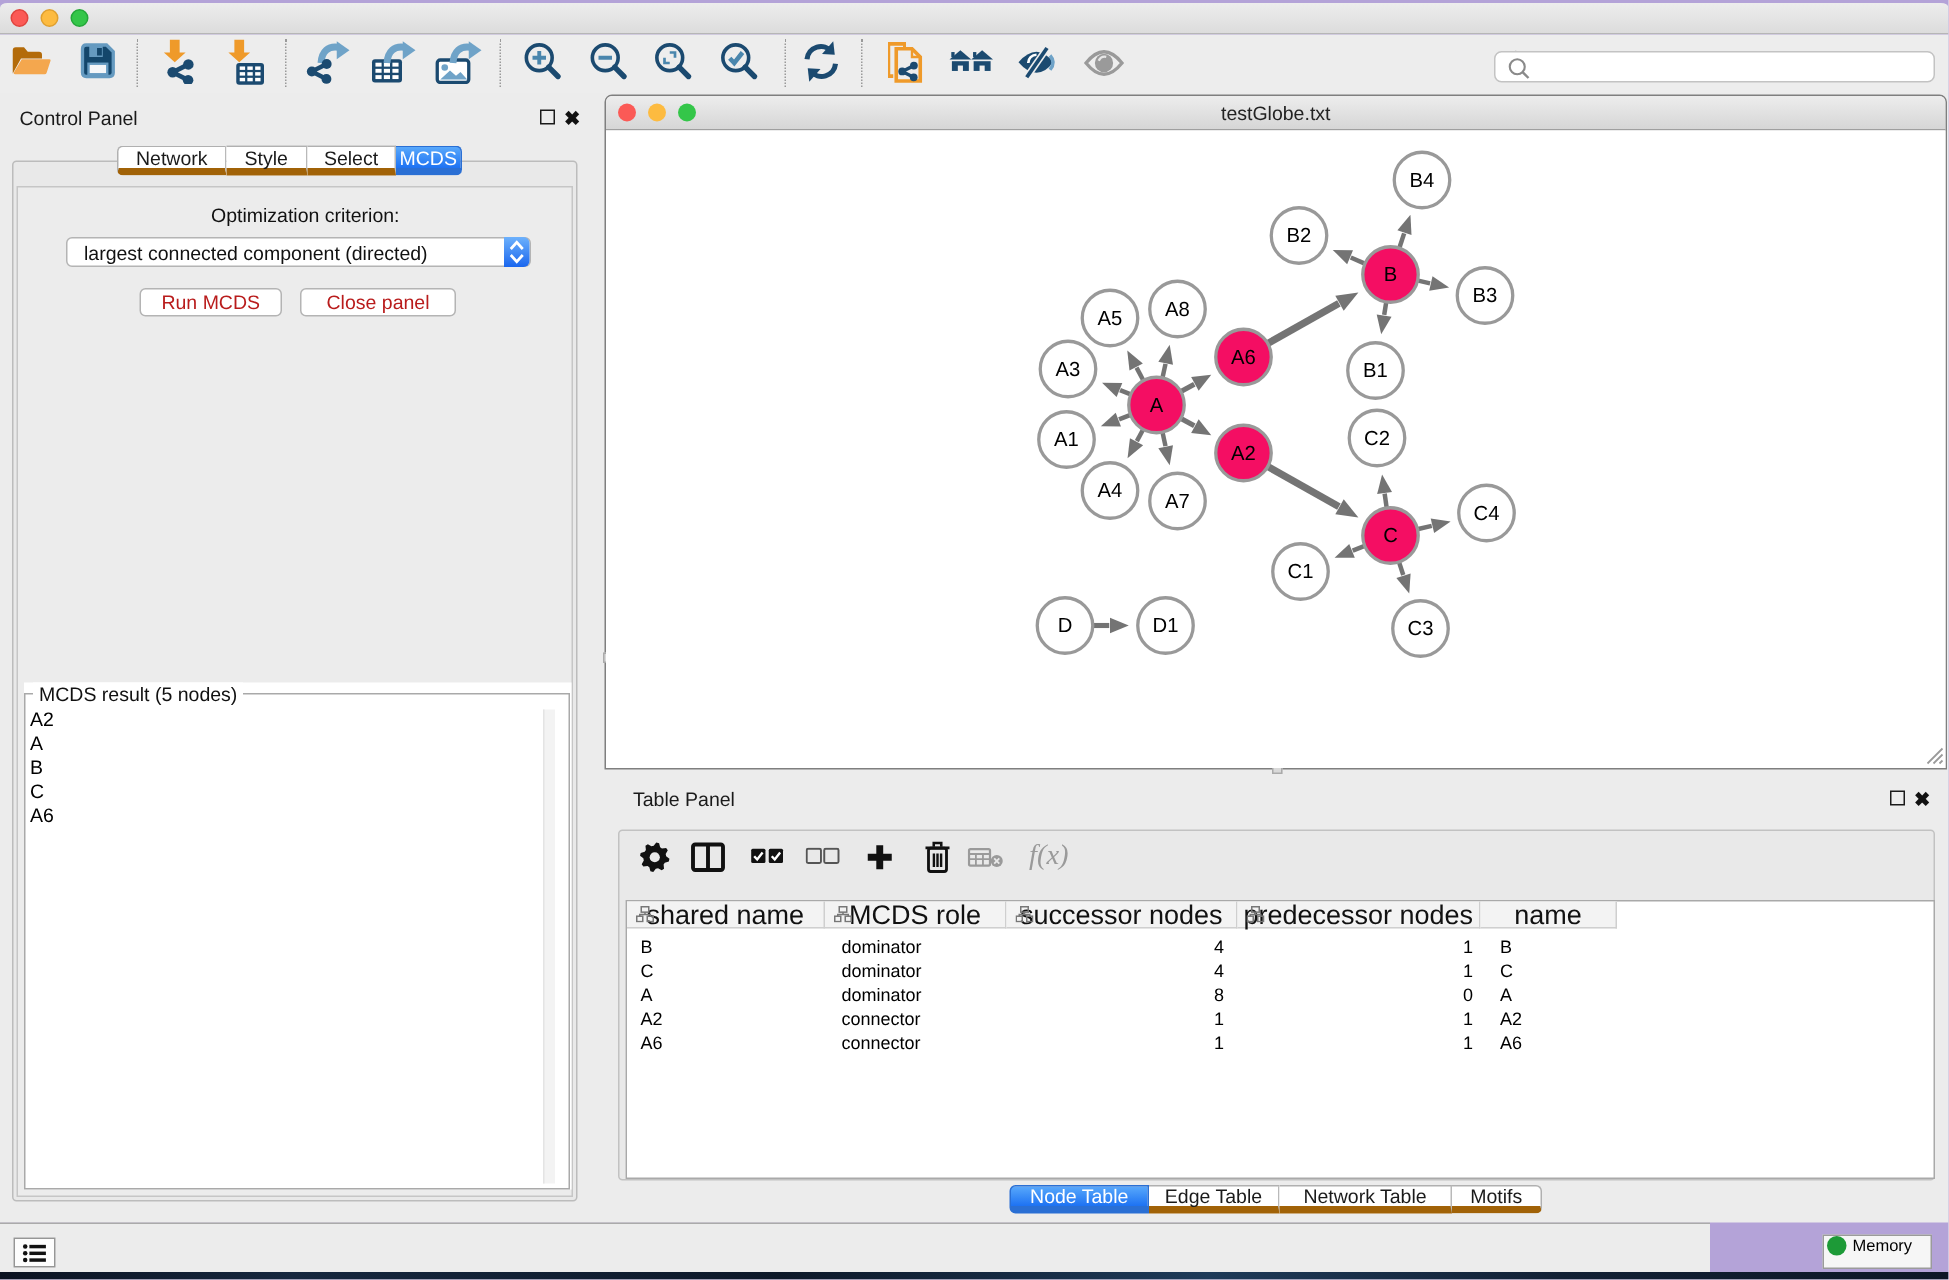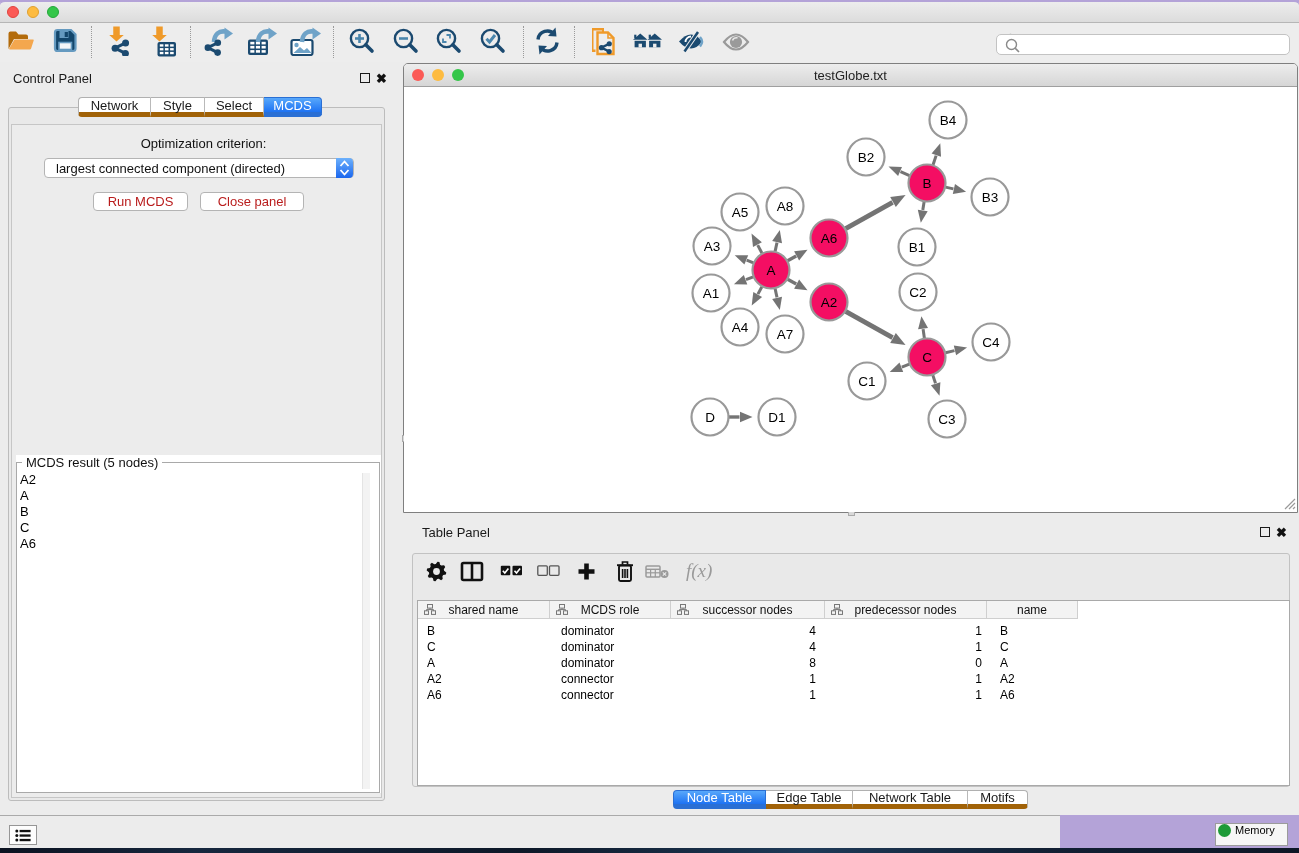--- a/index.html
+++ b/index.html
@@ -73,25 +73,25 @@
 #net-canvas { position:absolute; left:0; top:23px; width:893px; height:425px; background:#fff; }
 
 
 #tp-title { left:422px; top:525px; font-size:13px; color:#1a1a1a; }
 #tp-box { left:412px; top:553px; width:878px; height:234px;
   border:1px solid #c2c2c2; background:#e9e9e9; border-radius:3px; }
 #tp-table { left:417px; top:600px; width:873px; height:186px; background:#fff;
   border:1px solid #a9a9a9; }
 .th { position:absolute; top:0; height:18px; background:#f3f3f3;
   border-right:1px solid #cfcfcf; border-bottom:1px solid #cfcfcf;
-  font-size:12px; color:#111; text-align:center; line-height:18px; }
+  font-size:18px; color:#111; text-align:center; line-height:18px; }
 .td { position:absolute; height:16px; font-size:12px; color:#000; line-height:16px; }
 
 
-#statusbar { left:0; top:815px; width:1060px; height:34px; background:#ececec;
+#statusbar { left:0; top:815px; width:1140px; height:34px; background:#ececec;
   border-top:1px solid #aaaaaa; }
 #bottomstrip { left:0; top:848px; width:1299px; height:5px; background:linear-gradient(90deg,#0b1220,#16273e 15%,#0d1828 40%,#1e3a58 62%,#122034 80%,#0d1726); }
 #listbtn { position:absolute; left:9px; top:9px; width:28px; height:20px;
   background:#fdfdfd; border:1px solid #969696; }
 #membtn { position:absolute; left:1215px; top:7px; width:73px; height:23px;
   background:#f6f6f6; border:1px solid #9b9b9b; font-size:11px; color:#000; }
 </style>
 </head>
 <body>
 
@@ -243,21 +243,21 @@
 
 <div class="abs" id="cp-title">Control Panel</div>
 <div class="sqbtn" style="left:360px; top:73px;"></div>
 <div class="winbtns" style="left:376px; top:71px; font-weight:bold;">✖</div>
 <div class="abs" id="cp-box"></div>
 <div class="abs" id="cp-inner"></div>
 <div class="tabset" style="left:78px; top:97px;">
   <div class="tabseg first" style="width:73px;">Network</div>
   <div class="tabseg" style="width:54px;">Style</div>
   <div class="tabseg" style="width:59px;">Select</div>
-  <div class="tabseg last sel" style="width:58px;">MCDS</div>
+  <div class="tabseg last sel" style="width:44px;">MCDS</div>
 </div>
 <div class="abs" id="opt-label">Optimization criterion:</div>
 <div class="abs" id="dropdown">
   <div class="txt">largest connected component (directed)</div>
   <div class="step">
     <svg width="17" height="20" viewBox="0 0 17 20">
       <path d="M4.5 8 L8.5 3.5 L12.5 8" fill="none" stroke="#fff" stroke-width="1.8"></path>
       <path d="M4.5 12 L8.5 16.5 L12.5 12" fill="none" stroke="#fff" stroke-width="1.8"></path>
     </svg>
   </div>

